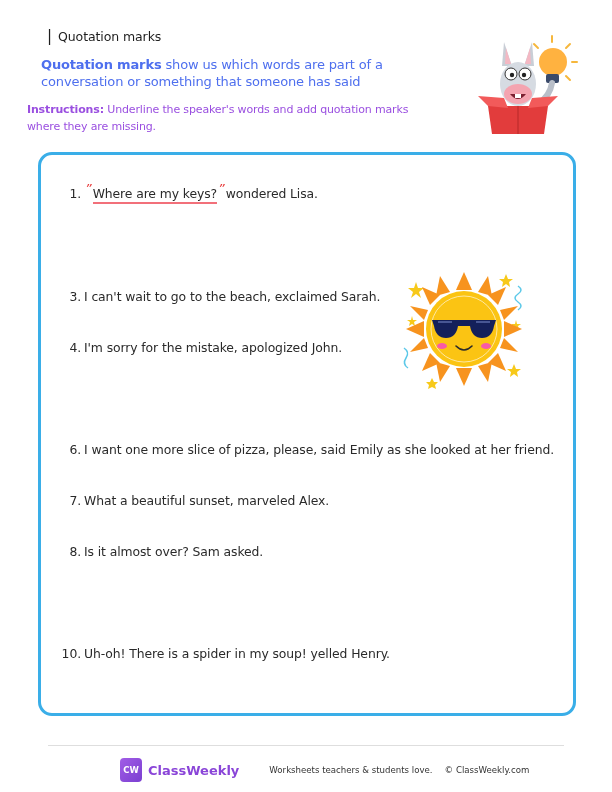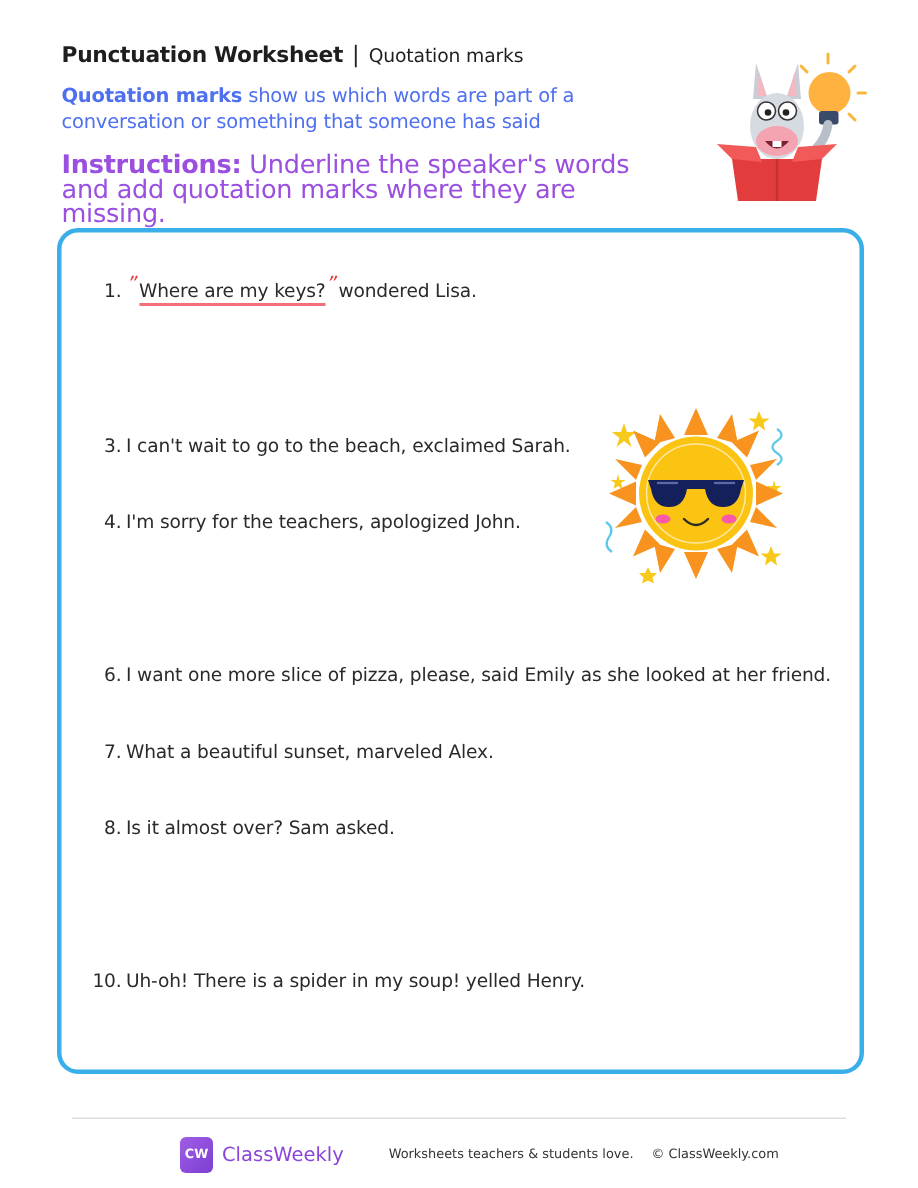--- a/index.html
+++ b/index.html
@@ -4,43 +4,42 @@
 <style>
   html, body { margin: 0; padding: 0; background: #ffffff; }
   body { width: 612px; height: 792px; position: relative; overflow: hidden;
          font-family: "DejaVu Sans", "Liberation Sans", sans-serif; color: #222; }
   .title-row { position: absolute; left: 41px; top: 27px; display: flex; align-items: baseline; white-space: nowrap; }
   .title-main { font-size: 14.5px; font-weight: bold; color: #1e1e1e; letter-spacing: -0.2px; }
   .title-sep { font-size: 15px; color: #1e1e1e; margin: 0 6px 0 6px; }
   .title-sub { font-size: 12.5px; color: #1e1e1e; letter-spacing: -0.1px; }
   .intro { position: absolute; left: 41px; top: 57px; width: 400px; font-size: 13px; line-height: 16.5px; color: #4e6fee; letter-spacing: -0.15px; }
   .intro b { font-weight: bold; }
-  .instr { position: absolute; left: 41px; top: 102px; width: 410px; font-size: 17px; line-height: 16.5px; color: #9a4fe0; letter-spacing: -0.15px; }
+  .instr { position: absolute; left: 27px; top: 102px; width: 410px; font-size: 11px; line-height: 16.5px; color: #9a4fe0; letter-spacing: -0.15px; }
   .instr b { font-weight: bold; }
   .mascot { position: absolute; left: 474px; top: 34px; width: 104px; height: 104px; }
   .box { position: absolute; left: 38px; top: 152px; width: 532px; height: 558px;
          border: 3px solid #3aaee8; border-radius: 14px; }
   .sun { position: absolute; left: 398px; top: 268px; width: 132px; height: 124px; }
   .q { position: absolute; left: 0; width: 560px; font-size: 12.4px; color: #2a2a2a; white-space: nowrap; letter-spacing: -0.1px; }
   .q .num { display: inline-block; width: 40px; text-align: right; margin-right: 3px; }
   .ex-under { border-bottom: 2px solid #f2707a; padding-bottom: 1px; }
   .qm { color: #e83a3a; font-style: italic; font-size: 13px; position: relative; top: -5px; margin: 0 1px; }
   .footer-line { position: absolute; left: 48px; top: 745px; width: 516px; height: 1px; background: #dedede; }
   .footer { position: absolute; left: 120px; top: 758px; display: flex; align-items: center; white-space: nowrap; }
   .logo-badge { width: 22px; height: 24px; border-radius: 4px; background: linear-gradient(135deg,#a15de6,#7b3fd1);
                 color: #fff; font-size: 8.5px; font-weight: bold; display: flex; align-items: center; justify-content: center; }
-  .logo-text { font-size: 13px; font-weight: normal; color: #8a45d8; margin-left: 6px; }
+  .logo-text { font-size: 13px; font-weight: bold; color: #8a45d8; margin-left: 6px; }
   .tagline { font-size: 8.6px; color: #333; margin-left: 30px; }
   .copy { font-size: 8.6px; color: #333; margin-left: 12px; }
 </style>
 </head>
 <body>
 
 <div class="title-row">
-  <span class="title-main">Punctuation Worksheet</span>
   <span class="title-sep">|</span>
   <span class="title-sub">Quotation marks</span>
 </div>
 
 <div class="intro"><b>Quotation marks</b><span> show us which words are part of a conversation or something that someone has said</span></div>
 
 <div class="instr"><b>Instructions:</b><span> Underline the speaker's words and add quotation marks where they are missing.</span></div>
 
 <svg class="mascot" viewBox="0 0 104 104">
   <g stroke="#f6b73c" stroke-width="2" stroke-linecap="round">
@@ -69,21 +68,21 @@
   <path d="M14 72 L4 62 L30 64 L34 74 Z" fill="#f25a5a"></path>
   <path d="M74 72 L84 62 L58 64 L54 74 Z" fill="#f25a5a"></path>
   <path d="M44 72 L44 100" stroke="#c42f2f" stroke-width="1.5"></path>
 </svg>
 
 <div class="box">
   <div class="q" style="top:31px">
     <span class="num">1.</span><span class="qm">”</span><span class="ex-under">Where are my keys?</span><span class="qm">”</span><span>wondered Lisa.</span>
   </div>
   <div class="q" style="top:134px"><span class="num">3.</span><span>I can't wait to go to the beach, exclaimed Sarah.</span></div>
-  <div class="q" style="top:185px"><span class="num">4.</span><span>I'm sorry for the teachers, apologized John.</span></div>
+  <div class="q" style="top:185px"><span class="num">4.</span><span>I'm sorry for the mistake, apologized John.</span></div>
   <div class="q" style="top:287px"><span class="num">6.</span><span>I want one more slice of pizza, please, said Emily as she looked at her friend.</span></div>
   <div class="q" style="top:338px"><span class="num">7.</span><span>What a beautiful sunset, marveled Alex.</span></div>
   <div class="q" style="top:389px"><span class="num">8.</span><span>Is it almost over? Sam asked.</span></div>
   <div class="q" style="top:491px"><span class="num">10.</span><span>Uh-oh! There is a spider in my soup! yelled Henry.</span></div>
 </div>
 
 <svg class="sun" viewBox="0 0 132 124">
   <g fill="#f7c91a">
     <polygon points="18,14 20,20 26,20 21,24 23,30 18,26 13,30 15,24 10,20 16,20"></polygon>
     <polygon points="108,6 110,11 115,11 111,14 112,19 108,16 104,19 105,14 101,11 106,11"></polygon>

